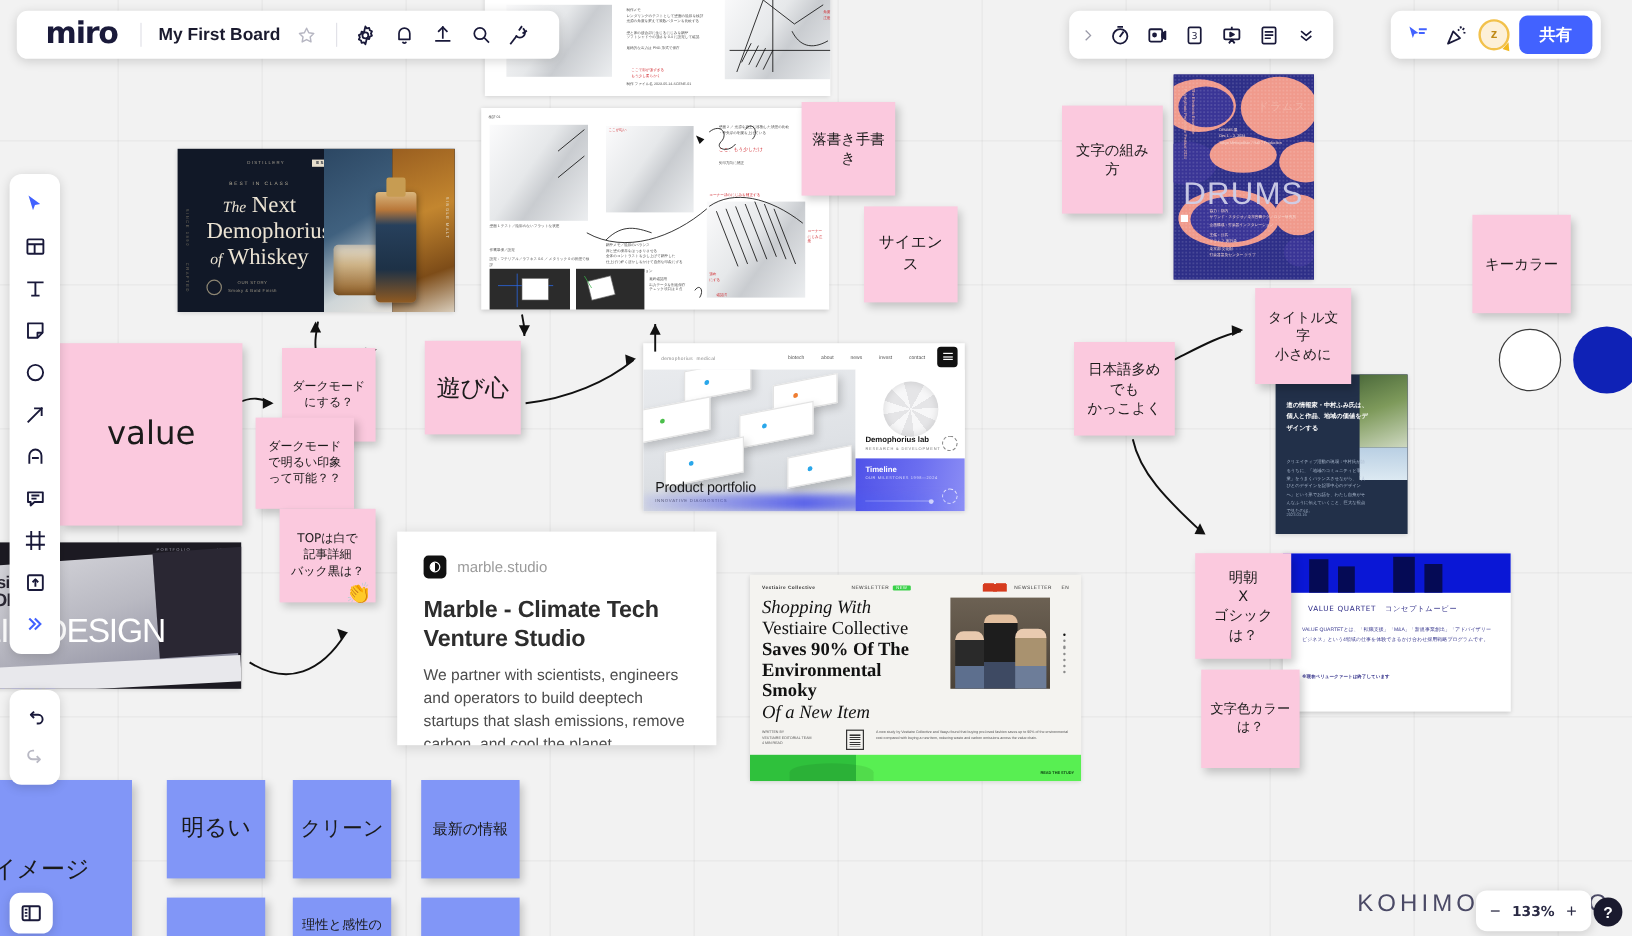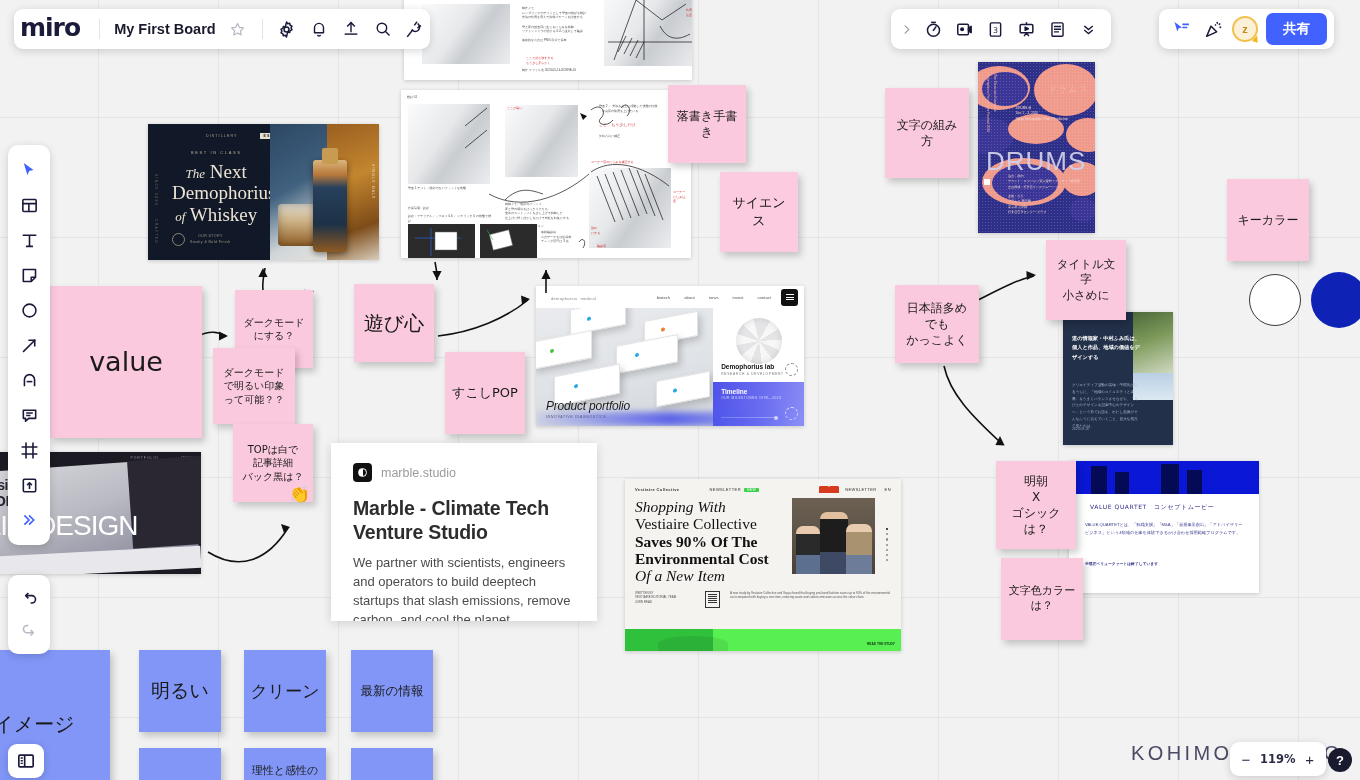--- a/index.html
+++ b/index.html
@@ -85,21 +85,21 @@
   .demo-top { height:22px; display:flex; align-items:center; padding:0 6px 0 12px; gap:10px;}
   .demo-logo { font-size:7.5px; color:#222; letter-spacing:.3px; font-weight:600;}
   .demo-logo span { font-size:4px; color:#888; font-weight:400; margin-left:3px;}
   .demo-nav { margin-left:auto; display:flex; gap:14px; font-size:4.2px; color:#555;}
   .demo-burger { width:17px; height:17px; background:#111; border-radius:3px; display:flex;
                  align-items:center; justify-content:center; }
   .demo-burger i { display:block; width:8px; height:1px; background:#fff; position:relative;}
   .demo-burger i:before,.demo-burger i:after{content:"";position:absolute;left:0;width:8px;height:1px;background:#fff;}
   .demo-burger i:before{top:-2.5px;} .demo-burger i:after{top:2.5px;}
   .demo-body { position:absolute; left:0; right:0; top:22px; bottom:0; display:flex;}
-  .demo-left { flex:1.95; position:relative; background: linear-gradient(170deg,#e9ebee 0%,#dfe2e6 55%,#d2d6da 100%); overflow:hidden;font-style:italic;}
+  .demo-left { flex:1.95; position:relative; background: linear-gradient(170deg,#e9ebee 0%,#dfe2e6 55%,#d2d6da 100%); overflow:hidden;}
   .box3d { position:absolute; background:#fff; box-shadow: 3px 4px 7px rgba(0,0,0,.18);
            transform: skewY(-11deg); border:0.5px solid #e3e3e3;}
   .box3d b { position:absolute; width:4px; height:4px; border-radius:50%; left:30%; top:40%; }
   .demo-cap { position:absolute; left:10px; bottom:7px; color:#1a1a1a; font-size:12px; letter-spacing:-.2px;}
   .demo-cap small { display:block; font-size:3.6px; color:#555; letter-spacing:.6px; margin-top:2px;}
   .demo-right { flex:1; display:flex; flex-direction:column; }
   .demo-lab { flex:1.9; background:#fff; position:relative; padding:6px; }
   .lab-circ { width:46px; height:46px; margin:4px auto 0; border-radius:50%;
               background: repeating-conic-gradient(#e5e5e7 0 8%, #f7f7f8 8% 16%); box-shadow: inset 0 0 7px rgba(0,0,0,.12);}
   .demo-lab-t { position:absolute; left:8px; bottom:12px; font-size:6.5px; color:#111; font-weight:600;}
@@ -221,21 +221,21 @@
   
   .clap { position:absolute; font-size:17px; line-height:1; }
 
   
   .watermark { position:absolute; color:#4b4a66; font-size:20px; letter-spacing:3.4px;
                font-family:"Liberation Sans",sans-serif; }
 
   
   .bar { position:absolute; background:#fff; border-radius:9px; box-shadow: 0 2px 9px rgba(0,0,0,.16); display:flex; align-items:center; }
 
-  #topbar { left:14px; top:9px; height:40px; padding:0 0; gap:2px; }
+  #topbar { left:14px; top:9px; height:40px; padding:0 18px; gap:2px; }
   .brand { font-size:25px; font-weight:700; color:#1a1a3a; letter-spacing:-1px; padding:0 10px 3px 6px;
            font-family:"DejaVu Sans","Liberation Sans",sans-serif;}
   .vsep { width:1px; height:20px; background:#e2e2e8; margin:0 7px; }
   .board-title { font-size:14.5px; color:#1a1a2e; font-weight:600; padding:0 5px; white-space:nowrap;}
   .ic { width:30px; height:30px; display:flex; align-items:center; justify-content:center; border-radius:6px; cursor:pointer;}
   .ic svg { display:block; }
 
   #righttools { left:891px; top:9px; height:40px; padding:0 8px 0 4px; gap:1px; }
   #rightactions { left:1159px; top:9px; height:40px; padding:0 7px; gap:3px; }
   .share-btn { background:#4262ff; color:#fff; font-size:13.5px; font-weight:700; border-radius:7px;
@@ -455,21 +455,21 @@
       </span>
       <span class="vest-logo"></span>
       <span style="margin-left:6px">NEWSLETTER</span>
       <span style="margin-left:8px">EN</span>
     </div>
     <div class="vest-body">
       <div class="vest-h">
         <span class="it">Shopping With</span><br>
         <span>Vestiaire Collective</span><br>
         <span class="bd">Saves 90% Of The</span><br>
-        <span class="bd">Environmental Cost</span><br>
+        <span class="bd">Environmental Smoky</span><br>
         <span class="it">Of a New Item</span>
       </div>
       <div class="vest-photo">
         <div class="vp-p" style="left:4px;width:24px;height:48px;background:linear-gradient(180deg,#e8c9ae 0 16%,#2a2a2a 16% 60%,#5d6f8e 60% 100%);"></div>
         <div class="vp-p" style="left:28px;width:28px;height:62px;background:linear-gradient(180deg,#e2bf9f 0 12%,#1d1d1d 12% 64%,#3e4a63 64% 100%);"></div>
         <div class="vp-p" style="left:54px;width:26px;height:50px;background:linear-gradient(180deg,#e9cbb0 0 16%,#a9926f 16% 62%,#6d7d99 62% 100%);"></div>
       </div>
       <div class="vest-dots">
         <i class="on"></i>
           <i></i>
@@ -578,21 +578,20 @@
   <div class="sticky pink" style="left:50px;  top:286px; width:152px; height:152px; font-size:27px;">value</div>
   <div class="sticky pink" style="left:235px; top:290px; width:78px;  height:78px;  font-size:10px;">ダークモード
 にする？</div>
   <div class="sticky pink" style="left:213px; top:348px; width:82px;  height:76px;  font-size:10px;">ダークモード
 で明るい印象
 って可能？？</div>
   <div class="sticky pink" style="left:233px; top:424px; width:80px;  height:78px;  font-size:10px;">TOPは白で
 記事詳細
 バック黒は？</div>
   <div class="sticky pink" style="left:354px; top:284px; width:80px;  height:78px;  font-size:20px;">遊び心</div>
-  <div class="sticky pink" style="left:445px; top:352px; width:80px;  height:82px;  font-size:13px;">すこしPOP</div>
   <div class="sticky pink" style="left:668px; top:85px;  width:78px;  height:78px;  font-size:12px;">落書き手書き</div>
   <div class="sticky pink2" style="left:720px; top:172px; width:78px;  height:80px;  font-size:13px;">サイエンス</div>
   <div class="sticky pink" style="left:885px; top:88px;  width:84px;  height:90px;  font-size:12px;">文字の組み方</div>
   <div class="sticky pink" style="left:895px; top:285px; width:84px;  height:78px;  font-size:12px;">日本語多め
 でも
 かっこよく</div>
   <div class="sticky pink" style="left:1046px;top:240px; width:80px;  height:80px;  font-size:11.5px;">タイトル文字
 小さめに</div>
   <div class="sticky pink" style="left:1227px;top:179px; width:82px;  height:82px;  font-size:12px;">キーカラー</div>
   <div class="sticky pink" style="left:996px; top:461px; width:80px;  height:88px;  font-size:12px;">明朝
@@ -808,19 +807,19 @@
   <div class="bar" id="bottomleft">
     <svg width="20" height="20" viewBox="0 0 24 24" fill="none" stroke="#19193a" stroke-width="2" stroke-linejoin="round">
       <rect x="3.4" y="5" width="17.2" height="14" rx="1.4"></rect>
       <path d="M10.4 5v14"></path>
       <path d="M5.6 8.4h2.6M5.6 11.6h2.6M5.6 14.8h2.6" stroke-width="1.7"></path>
     </svg>
   </div>
 
   <div class="bar" id="zoombar">
     <div class="zbtn">−</div>
-    <div class="zlevel">119%</div>
+    <div class="zlevel">133%</div>
     <div class="zbtn">+</div>
   </div>
 
   <div class="helpdot">?</div>
 
 </div>
 
 </body></html>

